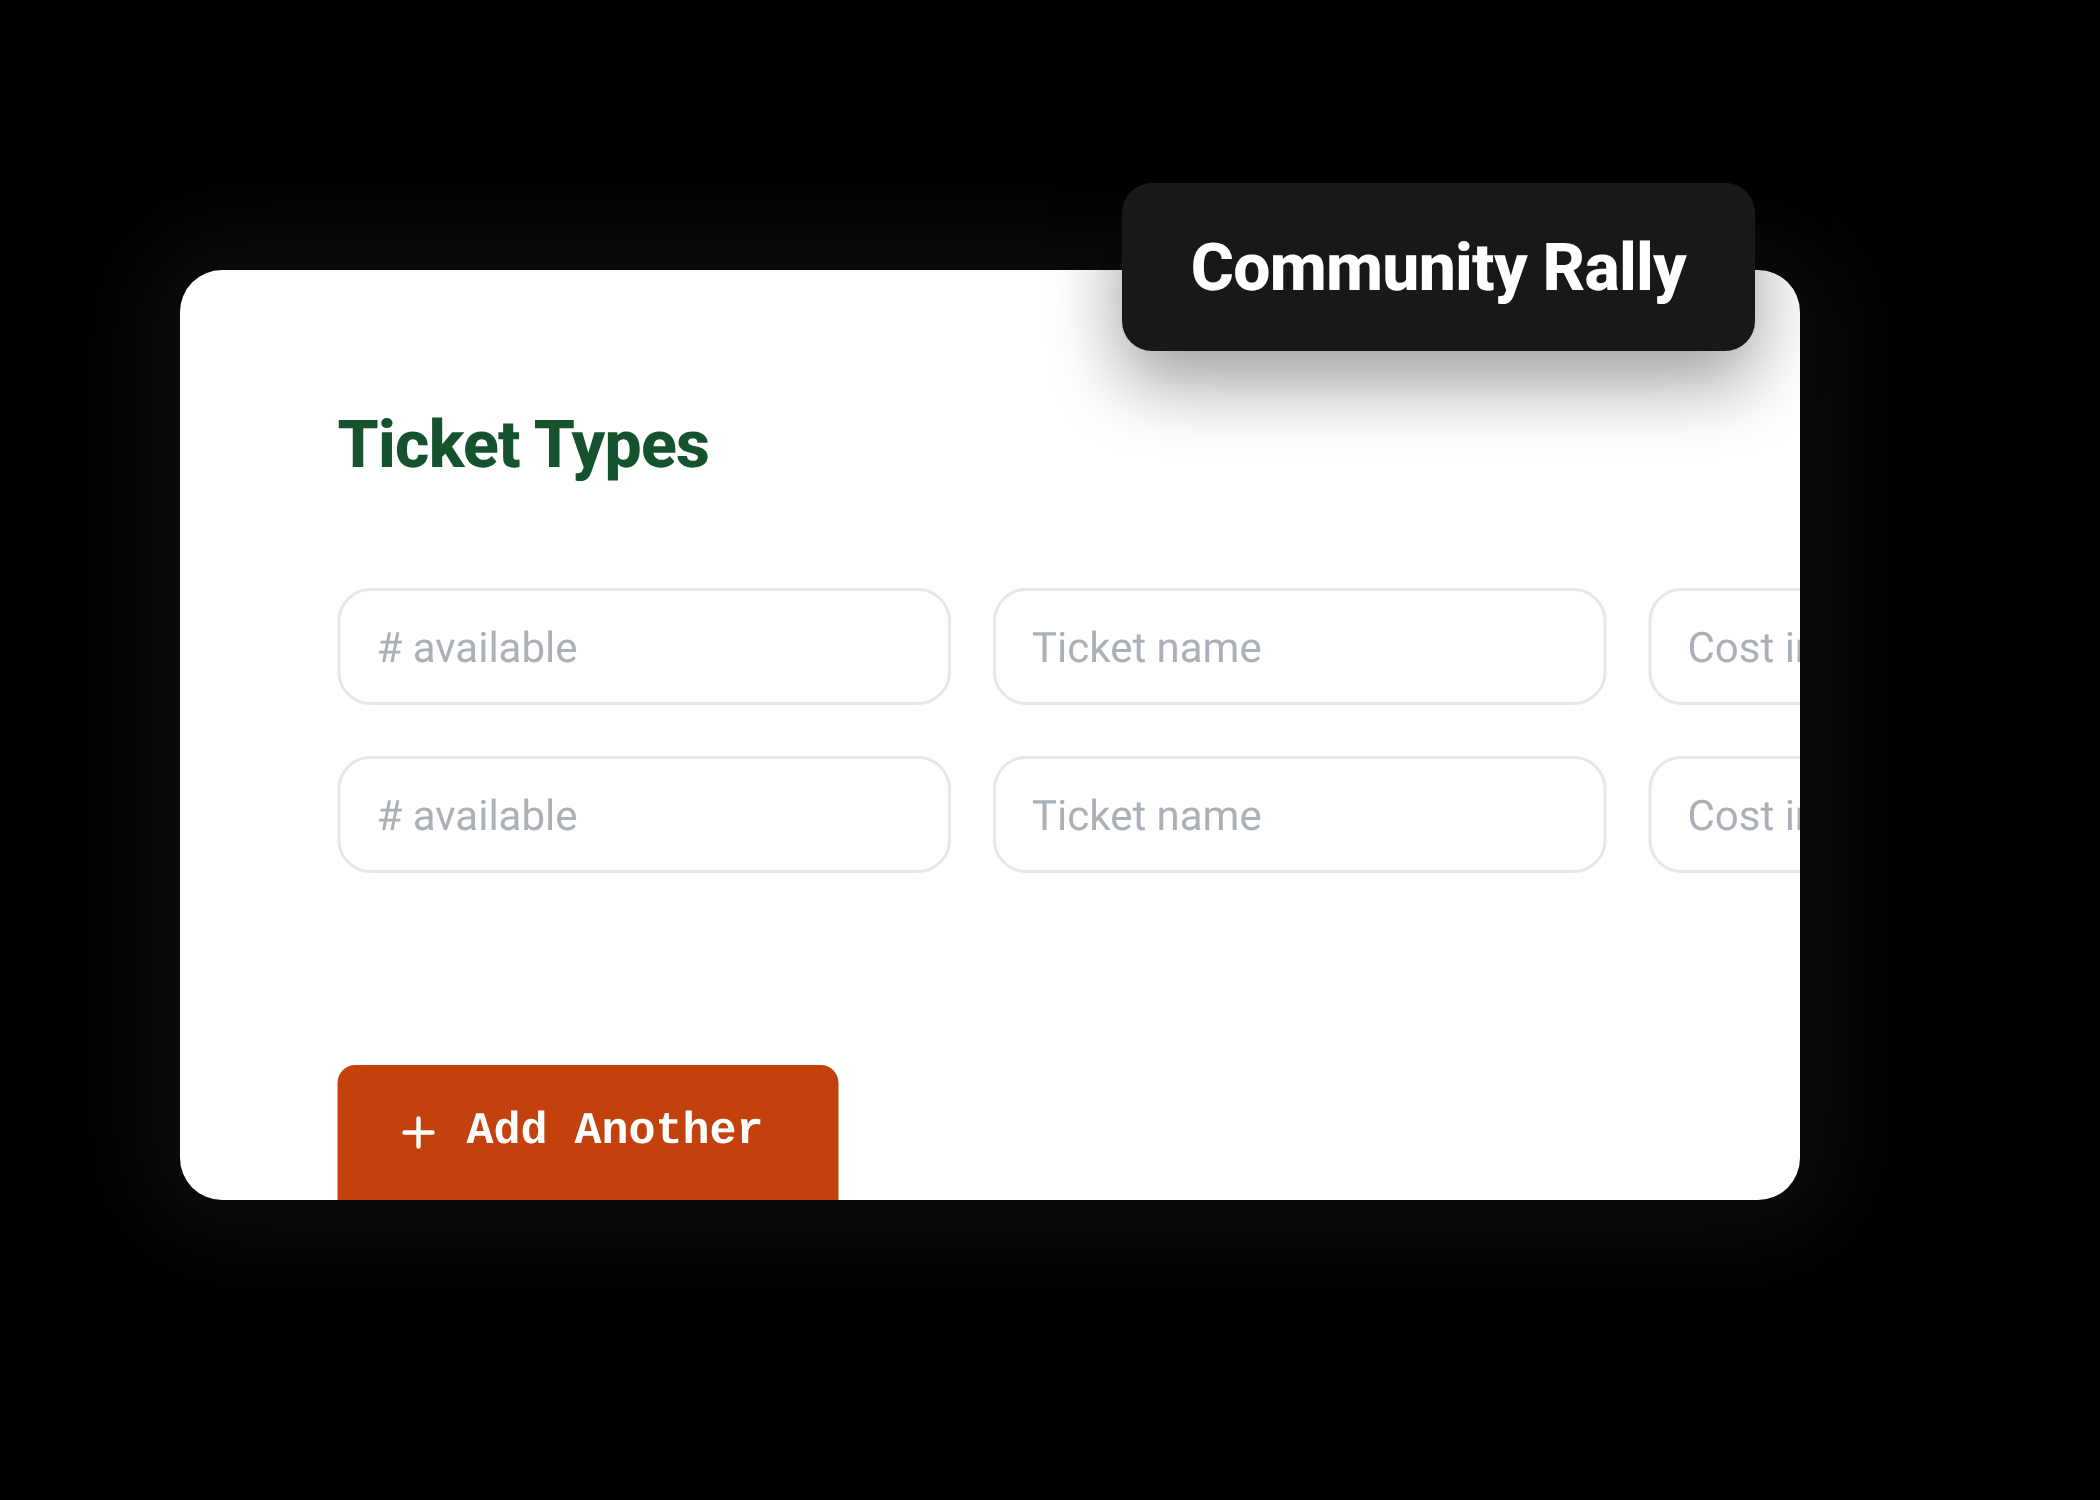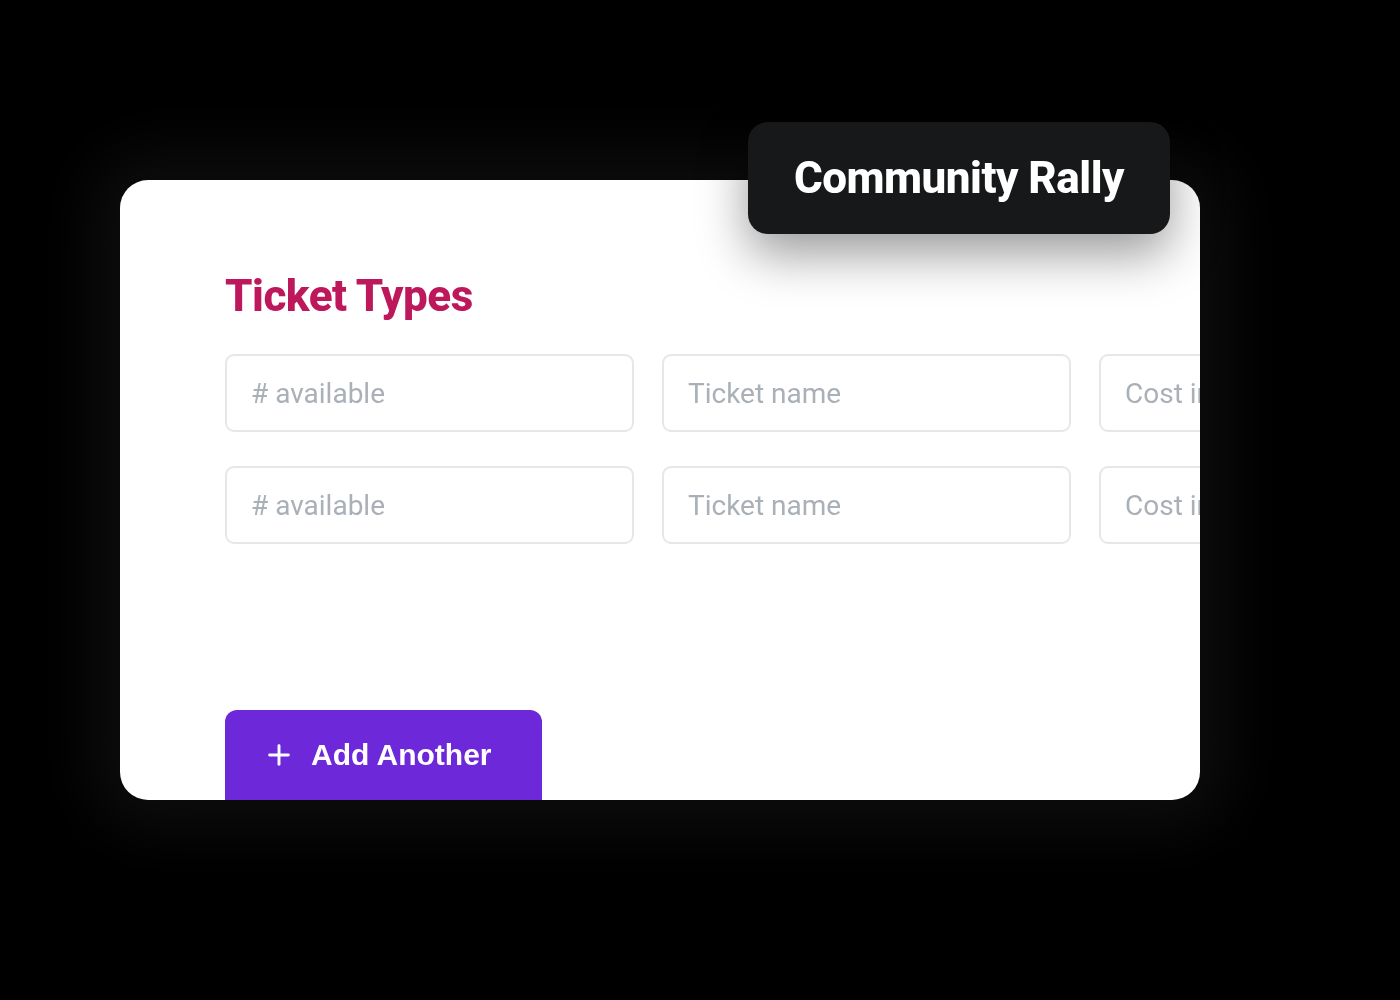--- a/index.html
+++ b/index.html
@@ -28,60 +28,60 @@
       height: 100%;
       background: #ffffff;
       border-radius: 28px;
       box-shadow: 0 0 60px 30px rgba(255,255,255,0.05), 0 30px 80px rgba(0,0,0,0.6);
       padding: 90px 105px 0 105px;
       overflow: hidden;
     }
     .card-title {
       font-size: 44px;
       font-weight: 800;
-      color: #be185d;
+      color: #14532d;
       letter-spacing: -0.5px;
-      margin-bottom: 32px;
+      margin-bottom: 70px;
     }
     .row {
       display: flex;
       gap: 28px;
       margin-bottom: 34px;
     }
     .field {
       flex: 1;
       height: 78px;
       border: 2px solid #e5e7eb;
-      border-radius: 9px;
+      border-radius: 22px;
       background: #ffffff;
       font-size: 28px;
       color: #9ea4ad;
       padding: 0 24px;
       outline: none;
       font-family: inherit;
     }
     .field::placeholder {
       color: #aab0b8;
     }
     .add-button {
       position: absolute;
       bottom: 0;
       left: 105px;
       display: inline-flex;
       align-items: center;
       gap: 18px;
-      background: #6d28d9;
+      background: #c2410c;
       color: #ffffff;
       border: none;
       border-radius: 12px 12px 0 0;
       padding: 28px 50px 28px 40px;
       font-size: 30px;
       font-weight: 800;
       cursor: pointer;
-      font-family: Liberation Sans, sans-serif;
+      font-family: Liberation Mono, monospace;
     }
     .plus-icon {
       display: inline-flex;
       align-items: center;
       justify-content: center;
     }
     .plus-icon svg {
       width: 28px;
       height: 28px;
       stroke: #ffffff;

